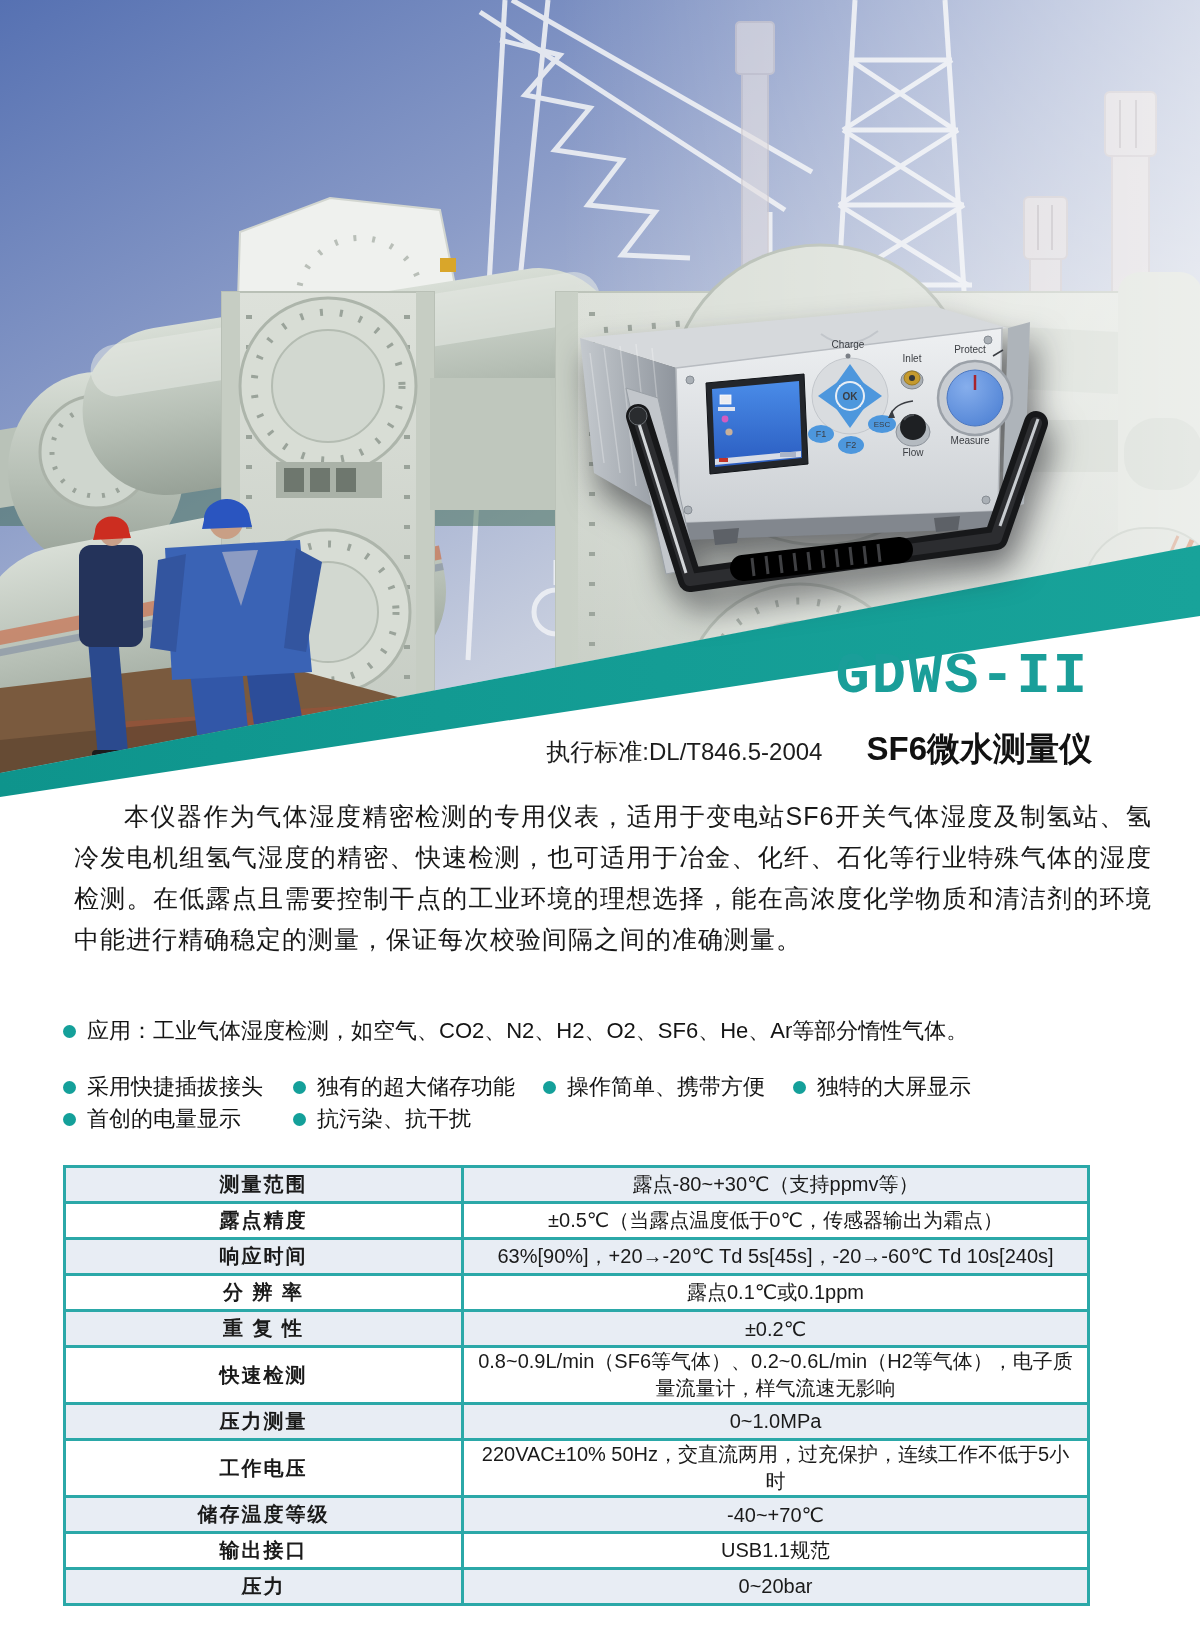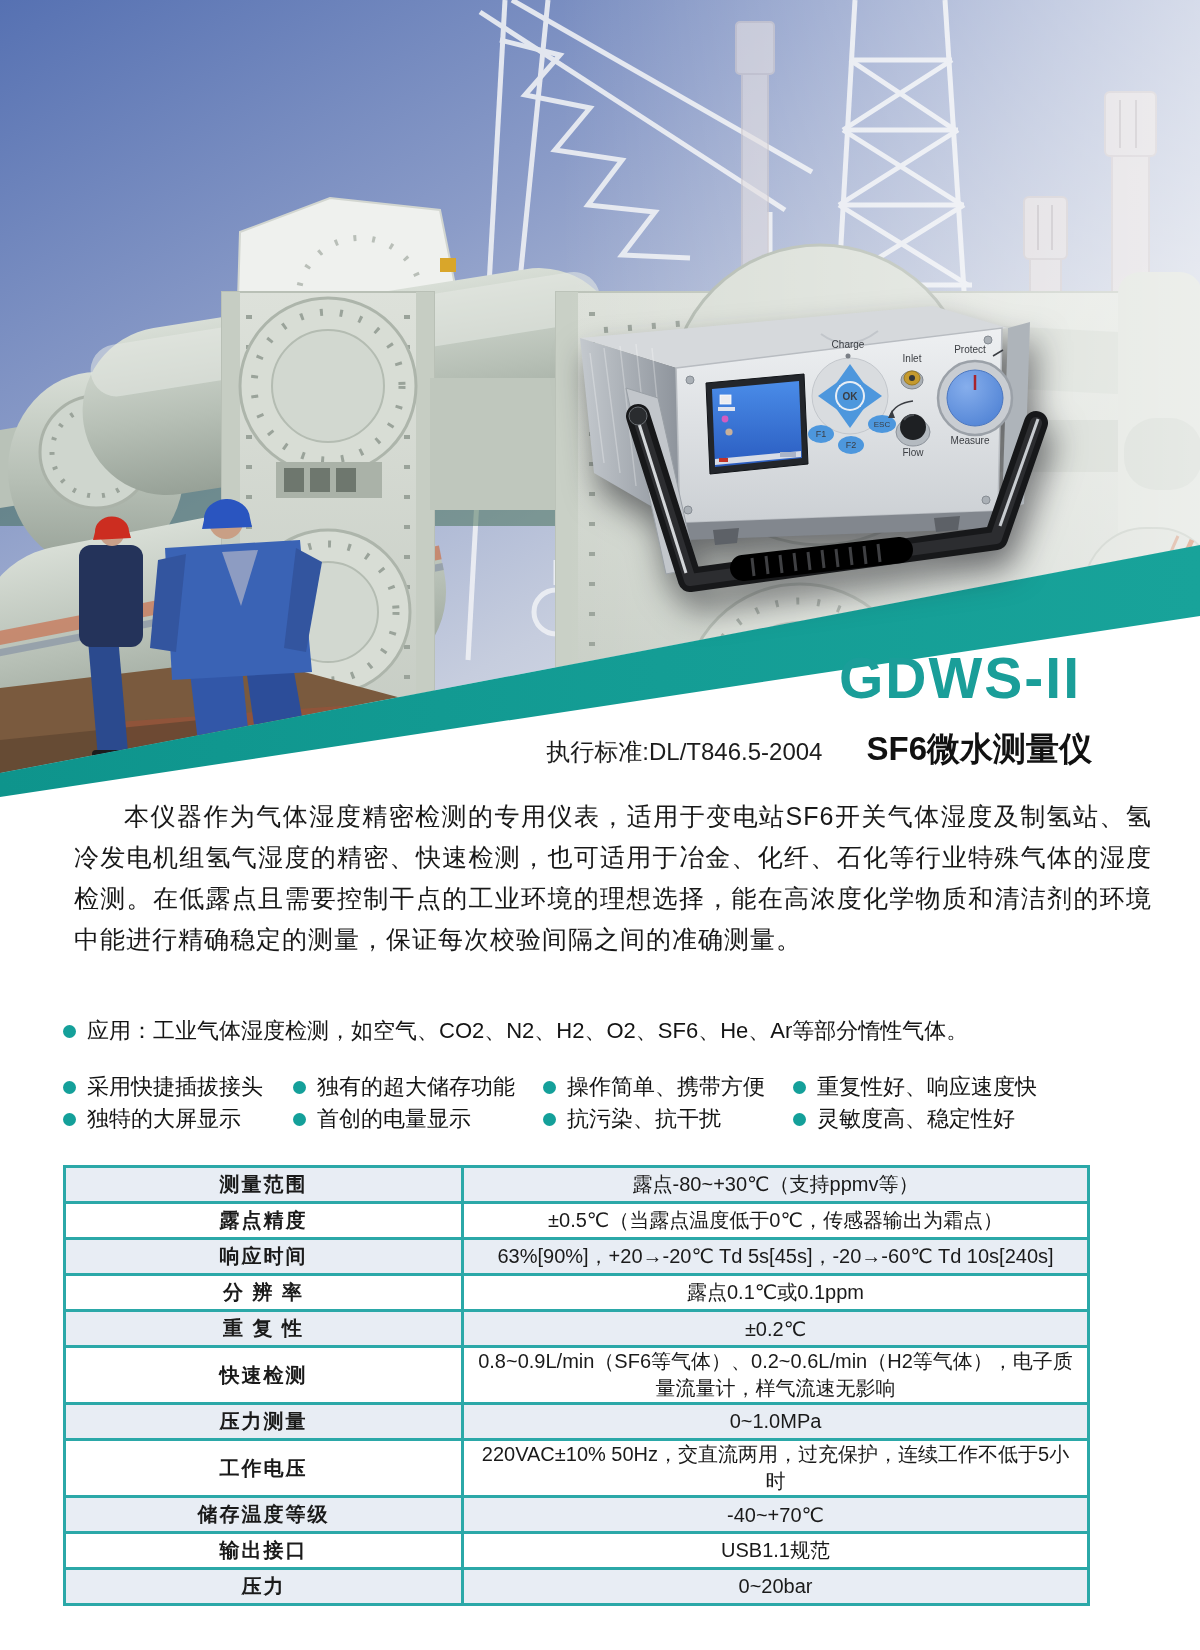--- a/index.html
+++ b/index.html
@@ -21,22 +21,22 @@
     left:0;top:0;width:1200px;height:830px;z-index:2;pointer-events:none;
     clip-path:polygon(0 773px,1200px 545px,1200px 616px,0 797px);
     background:linear-gradient(90deg,#0e948c 0%,#149d95 55%,#18a39a 100%);
   }
   
   .device{left:538px;top:268px;width:565px;height:375px;z-index:3;}
   .device svg{filter:drop-shadow(6px 18px 16px rgba(15,15,22,.55));}
   .dev-label{font-family:"Liberation Sans",sans-serif;fill:#3a3d42;}
   
   .model-title{
-    right:119px;top:645px;z-index:4;margin:0;
-    font-family:Liberation Sans, sans-serif;
+    right:111px;top:645px;z-index:4;margin:0;
+    font-family:Liberation Mono, monospace;
     font-weight:bold;font-size:57px;letter-spacing:2px;color:var(--title-teal,#1A9E99);
   }
   .subtitle-row{
     right:108px;top:727px;z-index:4;display:flex;align-items:baseline;gap:44px;white-space:nowrap;
   }
   .standard-text{font-size:24px;color:#1c1c1c;}
   .product-name{font-size:33px;font-weight:bold;color:#111;}
   
   .intro{
     left:62px;top:784px;width:1078px;z-index:4;margin:12px;
@@ -348,44 +348,36 @@
   <div class="feature">
     <span class="dot"></span>
     <span>独有的超大储存功能</span>
   </div>
 
   <div class="feature">
     <span class="dot"></span>
     <span>操作简单、携带方便</span>
   </div>
 
-  <div class="feature">
-    <span class="dot"></span>
-    <span>重复性好、响应速度快</span>
-  </div>
 
   <div class="feature">
     <span class="dot"></span>
     <span>独特的大屏显示</span>
   </div>
 
   <div class="feature">
     <span class="dot"></span>
     <span>首创的电量显示</span>
   </div>
 
   <div class="feature">
     <span class="dot"></span>
     <span>抗污染、抗干扰</span>
   </div>
 
-  <div class="feature">
-    <span class="dot"></span>
-    <span>灵敏度高、稳定性好</span>
-  </div>
 </div>
 
 <table class="abs spec-table">
   <tbody>
   <tr>
     <td class="label">测量范围</td>
     <td class="value">露点-80~+30℃（支持ppmv等）</td>
   </tr>
 
   <tr>

